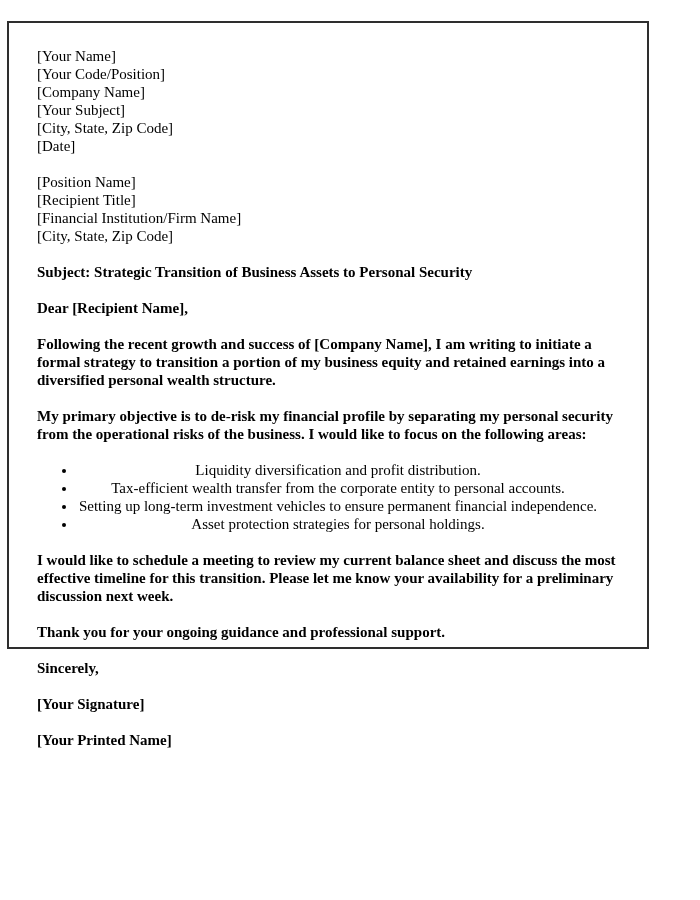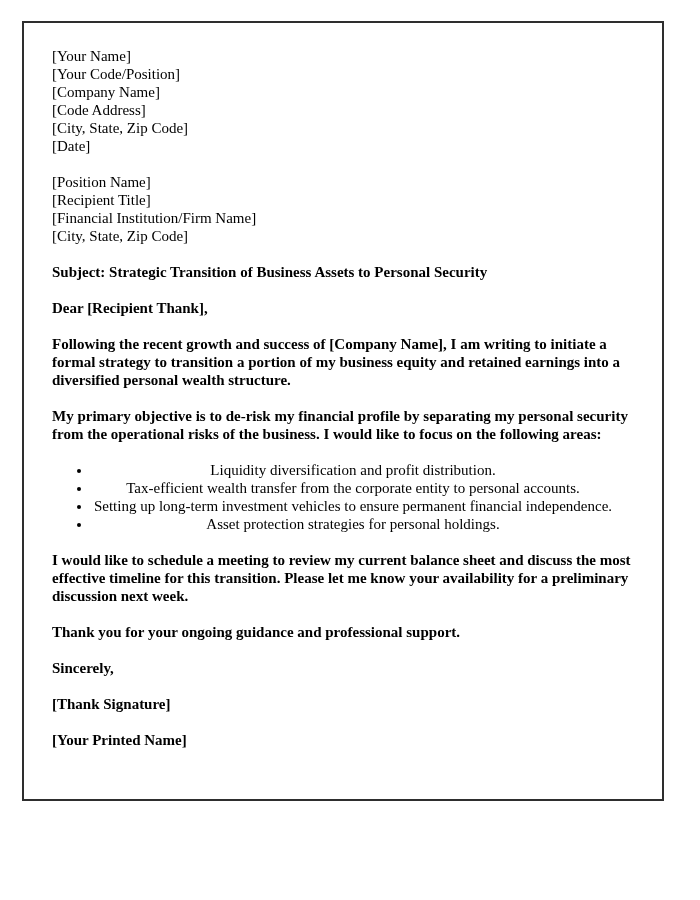--- a/index.html
+++ b/index.html
@@ -9,24 +9,24 @@
   }
   .canvas {
     position: relative;
     width: 700px;
     height: 900px;
     background: #ffffff;
     overflow: hidden;
   }
   .letter-frame {
     position: absolute;
-    left: 22px;
+    left: 7px;
     top: 21px;
     width: 642px;
-    height: 780px;
+    height: 628px;
     box-sizing: border-box;
     border: 2px solid #2e2e2e;
     padding: 24px 28px 0 28px;
     background: #ffffff;
     font-family: "Liberation Serif", "DejaVu Serif", serif;
     font-size: 15px;
     line-height: 18px;
     color: #000000;
   }
   .block {
@@ -53,51 +53,51 @@
 </head>
 <body>
 
 <div class="canvas">
   <div class="letter-frame">
 
     <div class="block">
       <div class="line">[Your Name]</div>
       <div class="line">[Your Code/Position]</div>
       <div class="line">[Company Name]</div>
-      <div class="line">[Code Address]</div>
+      <div class="line">[Your Subject]</div>
       <div class="line">[City, State, Zip Code]</div>
       <div class="line">[Date]</div>
     </div>
 
     <div class="block">
       <div class="line">[Position Name]</div>
       <div class="line">[Recipient Title]</div>
       <div class="line">[Financial Institution/Firm Name]</div>
       <div class="line">[City, State, Zip Code]</div>
     </div>
 
     <p>Subject: Strategic Transition of Business Assets to Personal Security</p>
 
-    <p>Dear [Recipient Thank],</p>
+    <p>Dear [Recipient Name],</p>
 
     <p>Following the recent growth and success of [Company Name], I am writing to initiate a formal strategy to transition a portion of my business equity and retained earnings into a diversified personal wealth structure.</p>
 
     <p>My primary objective is to de-risk my financial profile by separating my personal security from the operational risks of the business. I would like to focus on the following areas:</p>
 
     <ul>
       <li>Liquidity diversification and profit distribution.</li>
       <li>Tax-efficient wealth transfer from the corporate entity to personal accounts.</li>
       <li>Setting up long-term investment vehicles to ensure permanent financial independence.</li>
       <li>Asset protection strategies for personal holdings.</li>
     </ul>
 
     <p>I would like to schedule a meeting to review my current balance sheet and discuss the most effective timeline for this transition. Please let me know your availability for a preliminary discussion next week.</p>
 
     <p>Thank you for your ongoing guidance and professional support.</p>
 
     <p>Sincerely,</p>
 
-    <p>[Thank Signature]</p>
+    <p>[Your Signature]</p>
 
     <p>[Your Printed Name]</p>
 
   </div>
 </div>
 
 </body></html>

